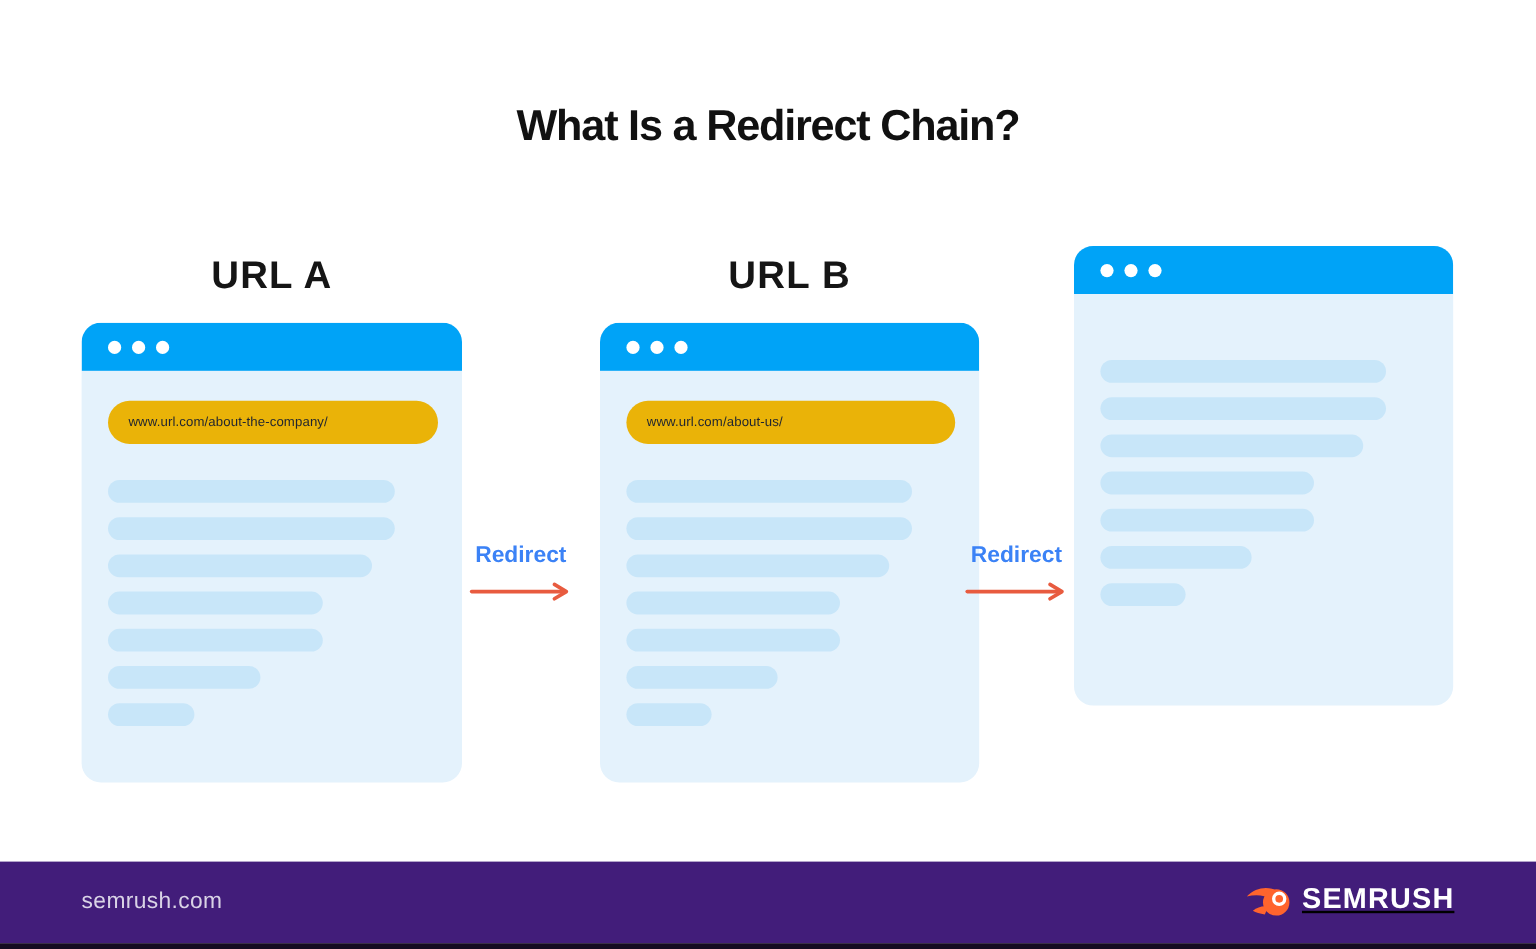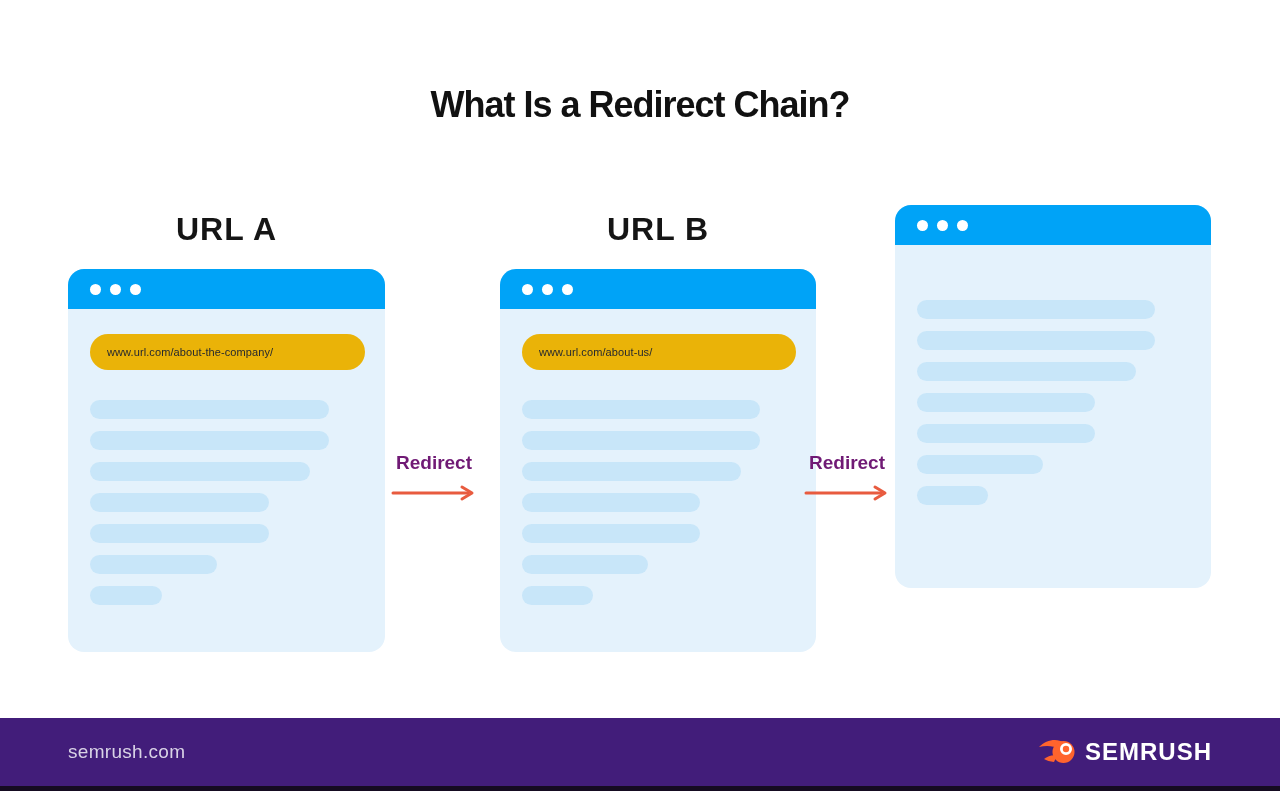--- a/index.html
+++ b/index.html
@@ -43,32 +43,32 @@
   .skeleton{margin-top:30px;}
   .skel-line{
     height:19px;border-radius:9.5px;margin-bottom:12px;
     background:var(--skeleton-blue,#c8e6f9);
   }
   
   .redirect-group{position:absolute;top:450px;width:96px;text-align:center;}
   .redirect-1{left:386px;}
   .redirect-2{left:799px;}
   .redirect-label{
-    font-size:19px;font-weight:600;color:#701a75;line-height:26px;
+    font-size:19px;font-weight:600;color:#3b82f6;line-height:26px;
   }
   .redirect-arrow{margin-top:8px;}
   
   .footer{
     position:absolute;left:0;top:718px;width:1280px;height:68px;
     background:var(--footer-purple,#421d7a);
     display:flex;align-items:center;justify-content:space-between;
     padding:12px 68px;box-sizing:border-box;
   }
   .footer-site{font-size:19px;color:var(--footer-text,#d9d3e6);letter-spacing:0.3px;}
-  .brand{display:flex;align-items:center;gap:8px;}
+  .brand{display:flex;gap:8px;text-decoration:underline;}
   .brand-text{font-size:24px;font-weight:800;color:#ffffff;letter-spacing:1px;}
   .bottom-strip{
     position:absolute;left:0;top:786px;width:1280px;height:5px;
     background:var(--bottom-strip,#150b21);
   }
 </style>
 </head>
 <body>
 
 <h1 class="page-title">What Is a Redirect Chain?</h1>

